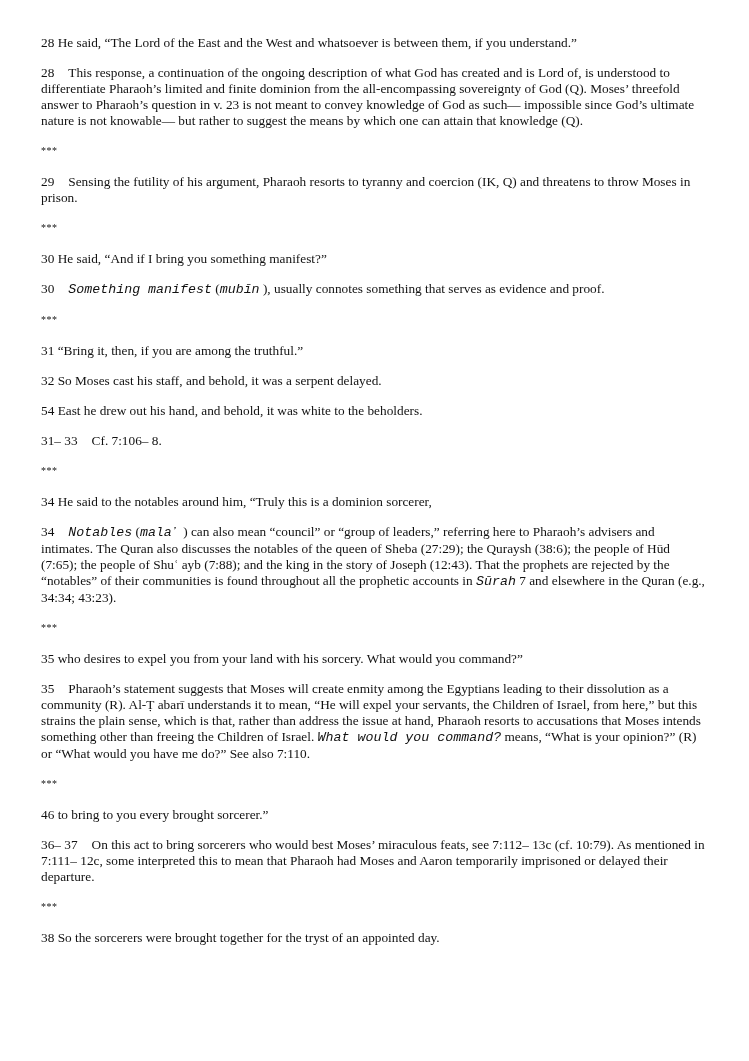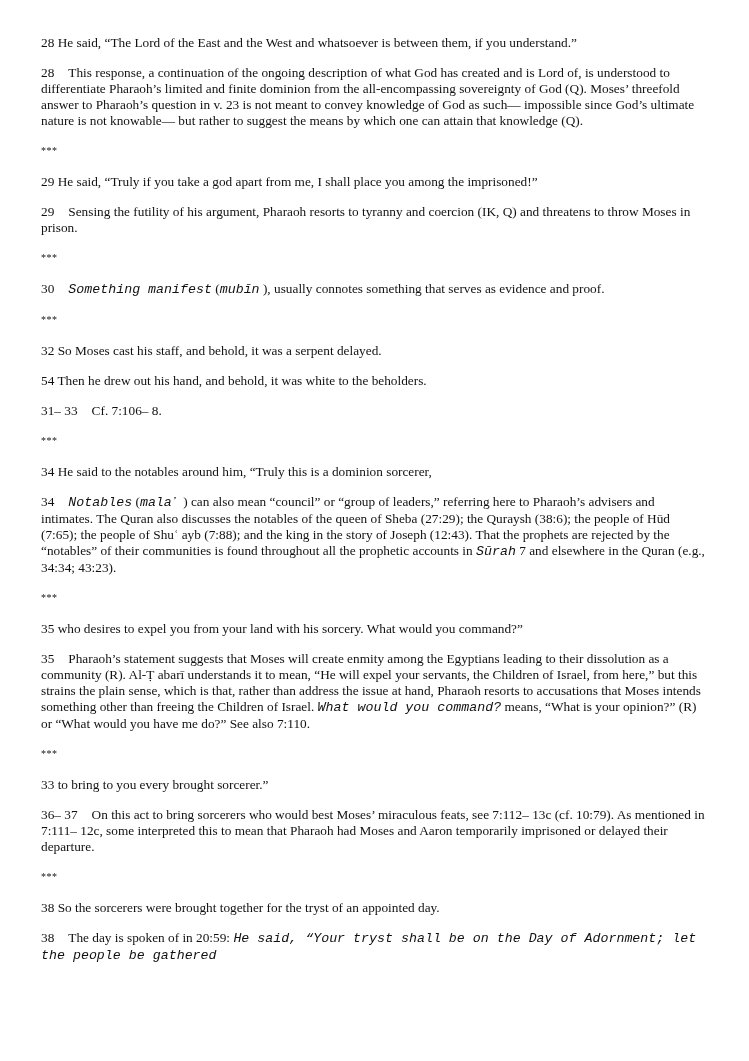--- a/index.html
+++ b/index.html
@@ -35,33 +35,33 @@
     }
     i { font-style: italic; font-family: Liberation Mono, monospace; }
   </style>
 </head>
 <body>
 
 <div class="page" id="page">
     <p class="p"><span>28</span> <span>He said, “The Lord of the East and the West and whatsoever is between them, if you understand.”</span></p>
     <p class="p"><span>28</span><span class="gap"></span><span>This response, a continuation of the ongoing description of what God has created and is Lord of, is understood to differentiate Pharaoh’s limited and finite dominion from the all-encompassing sovereignty of God (Q). Moses’ threefold answer to Pharaoh’s question in v. 23 is not meant to convey knowledge of God as such— impossible since God’s ultimate nature is not knowable— but rather to suggest the means by which one can attain that knowledge (Q).</span></p>
     <p class="sep">***</p>
-    <p class="p"><span>29</span> <span>He said, “Truly if you take a god apart from me, I shall place you among the imprisoned!”</span></p>
     <p class="p"><span>29</span><span class="gap"></span><span>Sensing the futility of his argument, Pharaoh resorts to tyranny and coercion (IK, Q) and threatens to throw Moses in prison.</span></p>
     <p class="sep">***</p>
+    <p class="p"><span>30</span> <span>He said, “And if I bring you something manifest?”</span></p>
     <p class="p"><span>30</span><span class="gap"></span><i>Something manifest</i><span> (</span><i>mubīn</i><span> ), usually connotes something that serves as evidence and proof.</span></p>
     <p class="sep">***</p>
+    <p class="p"><span>31</span> <span>“Bring it, then, if you are among the truthful.”</span></p>
     <p class="p"><span>32</span> <span>So Moses cast his staff, and behold, it was a serpent delayed.</span></p>
-    <p class="p"><span>54</span> <span>Then he drew out his hand, and behold, it was white to the beholders.</span></p>
+    <p class="p"><span>54</span> <span>East he drew out his hand, and behold, it was white to the beholders.</span></p>
     <p class="p"><span>31– 33</span><span class="gap"></span><span>Cf. 7:106– 8.</span></p>
     <p class="sep">***</p>
     <p class="p"><span>34</span> <span>He said to the notables around him, “Truly this is a dominion sorcerer,</span></p>
     <p class="p"><span>34</span><span class="gap"></span><i>Notables</i><span> (</span><i>mala᾿</i><span> ) can also mean “council” or “group of leaders,” referring here to Pharaoh’s advisers and intimates. The Quran also discusses the notables of the queen of Sheba (27:29); the Quraysh (38:6); the people of Hūd (7:65); the people of Shuʿ ayb (7:88); and the king in the story of Joseph (12:43). That the prophets are rejected by the “notables” of their communities is found throughout all the prophetic accounts in </span><i>Sūrah</i><span> 7 and elsewhere in the Quran (e.g., 34:34; 43:23).</span></p>
     <p class="sep">***</p>
     <p class="p"><span>35</span> <span>who desires to expel you from your land with his sorcery. What would you command?”</span></p>
     <p class="p"><span>35</span><span class="gap"></span><span>Pharaoh’s statement suggests that Moses will create enmity among the Egyptians leading to their dissolution as a community (R). Al-Ṭ abarī understands it to mean, “He will expel your servants, the Children of Israel, from here,” but this strains the plain sense, which is that, rather than address the issue at hand, Pharaoh resorts to accusations that Moses intends something other than freeing the Children of Israel. </span><i>What would you command?</i><span> means, “What is your opinion?” (R) or “What would you have me do?” See also 7:110.</span></p>
     <p class="sep">***</p>
-    <p class="p"><span>33</span> <span>to bring to you every brought sorcerer.”</span></p>
+    <p class="p"><span>46</span> <span>to bring to you every brought sorcerer.”</span></p>
     <p class="p"><span>36– 37</span><span class="gap"></span><span>On this act to bring sorcerers who would best Moses’ miraculous feats, see 7:112– 13c (cf. 10:79). As mentioned in 7:111– 12c, some interpreted this to mean that Pharaoh had Moses and Aaron temporarily imprisoned or delayed their departure.</span></p>
     <p class="sep">***</p>
     <p class="p"><span>38</span> <span>So the sorcerers were brought together for the tryst of an appointed day.</span></p>
-    <p class="p"><span>38</span><span class="gap"></span><span>The day is spoken of in 20:59: </span><i>He said, “Your tryst shall be on the Day of Adornment; let the people be gathered</i></p>
   </div>
 
 </body></html>

